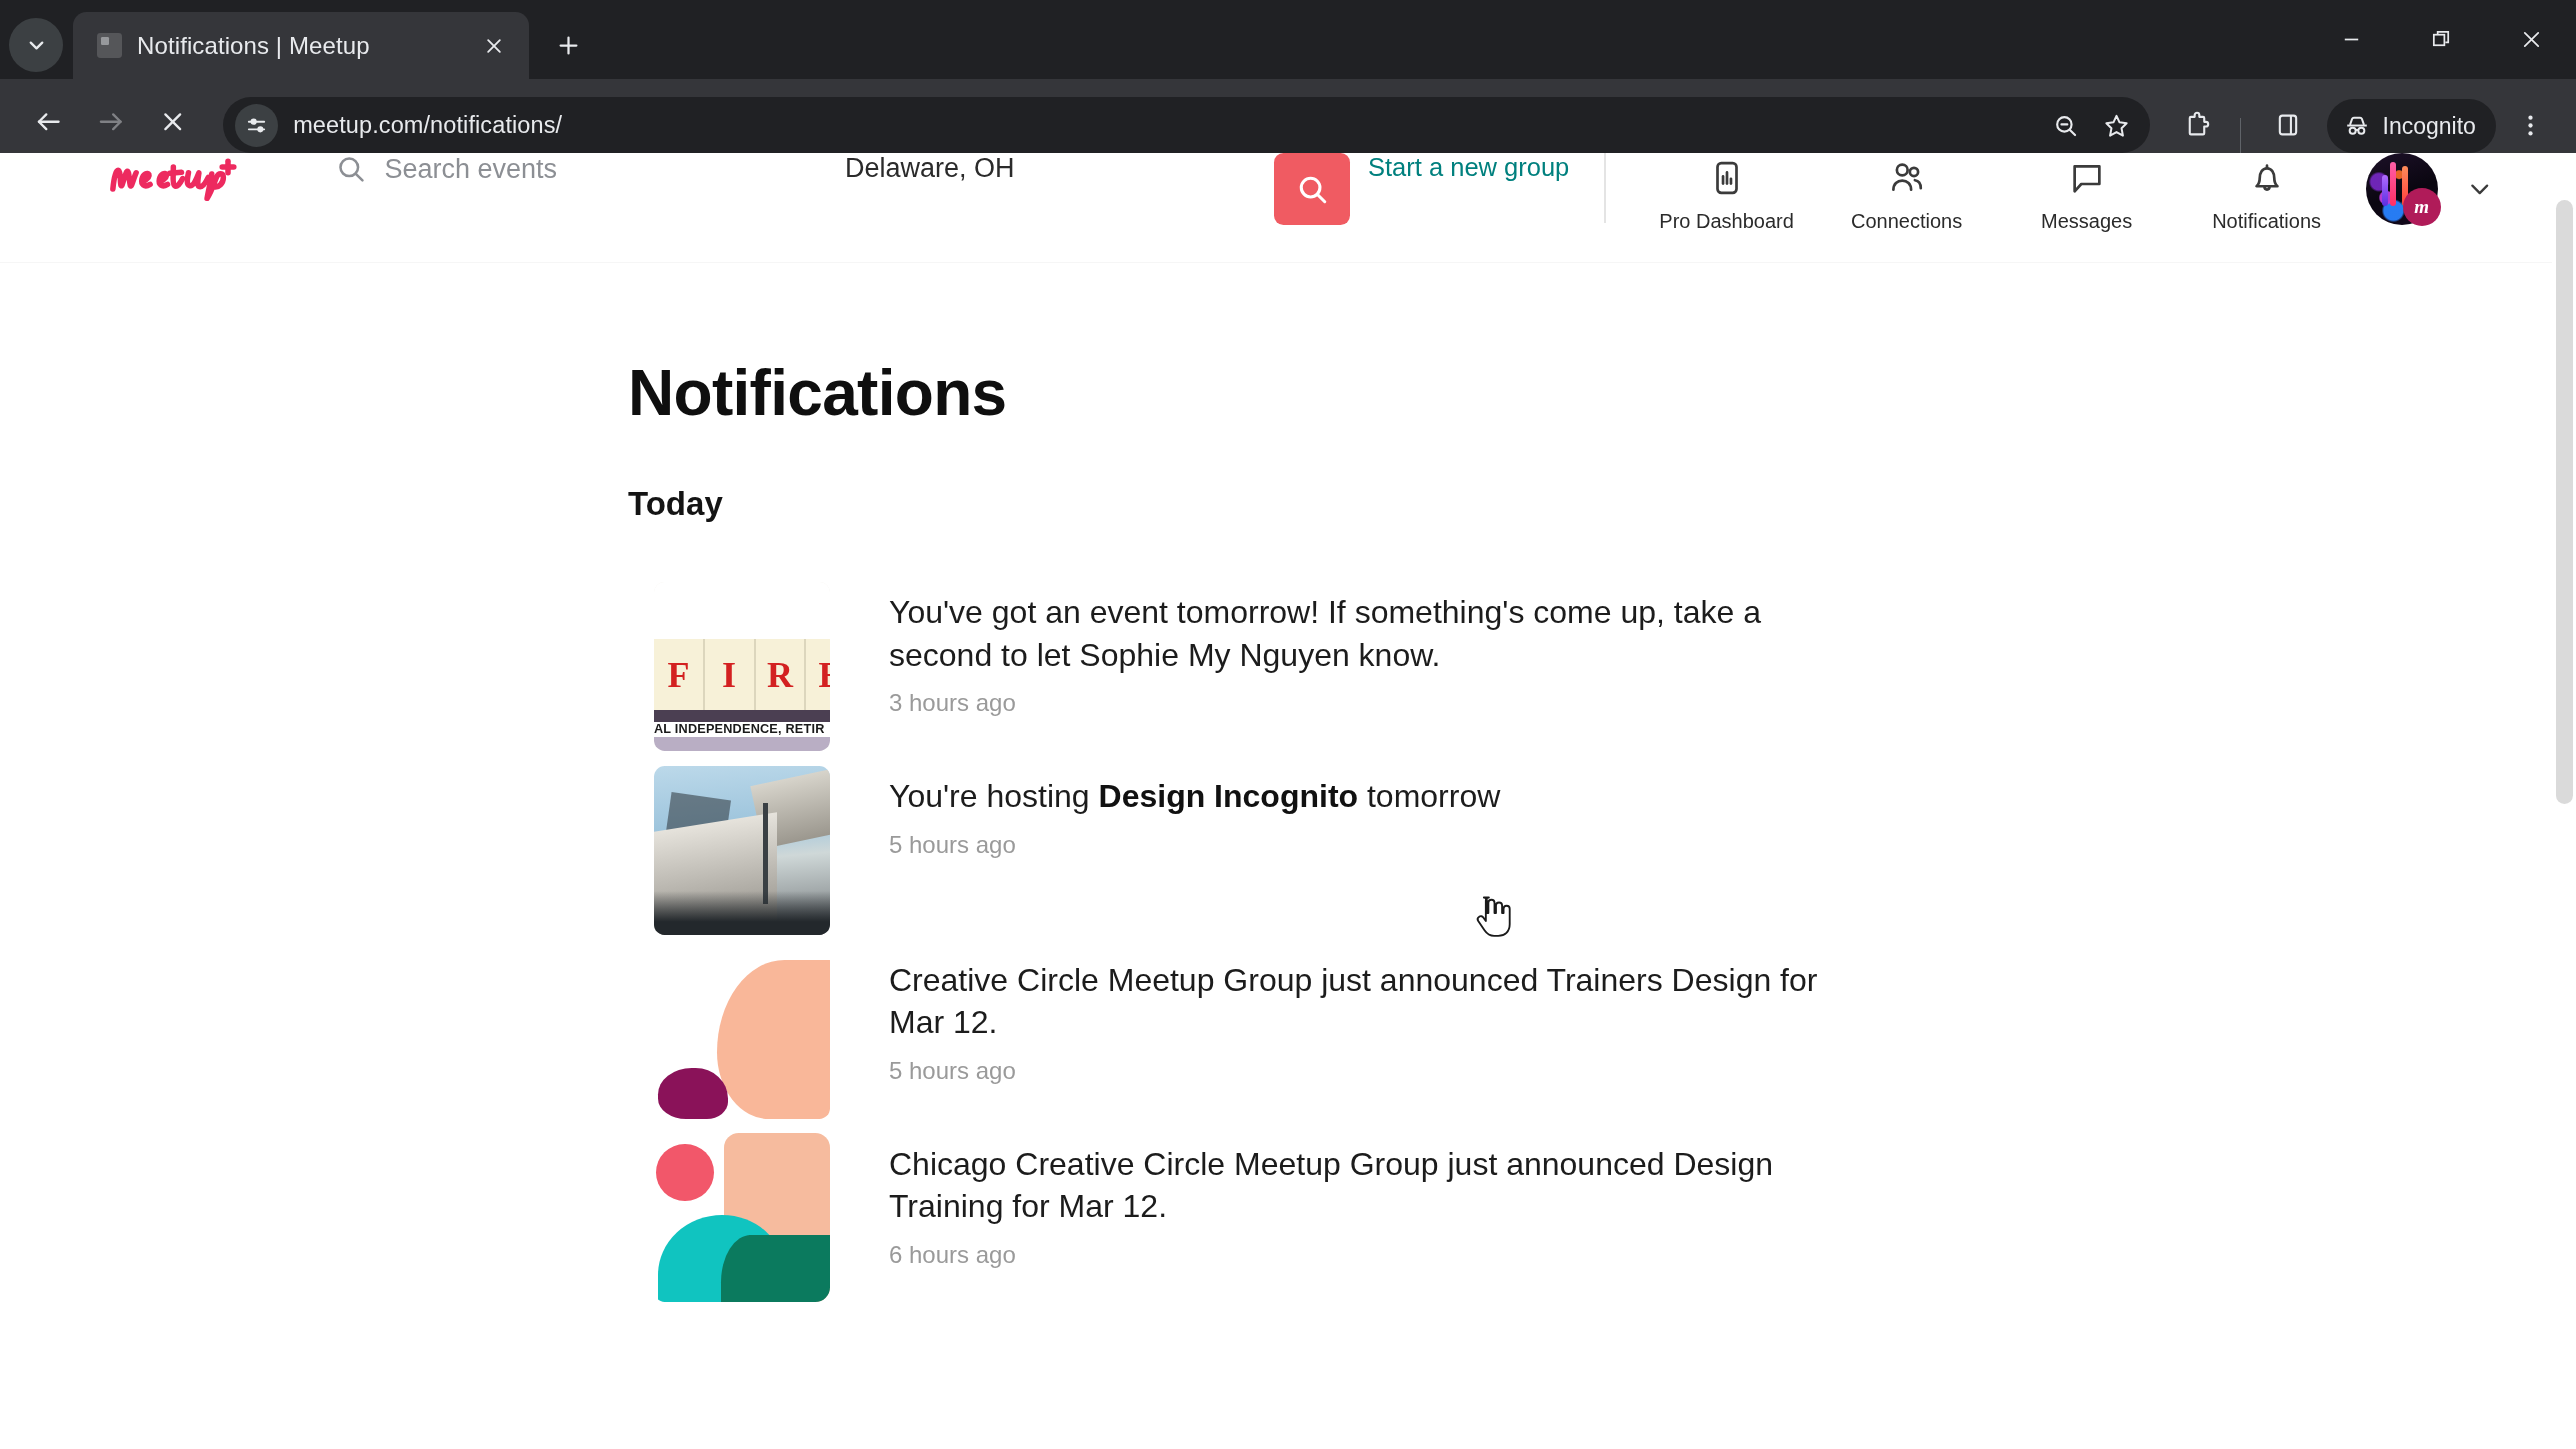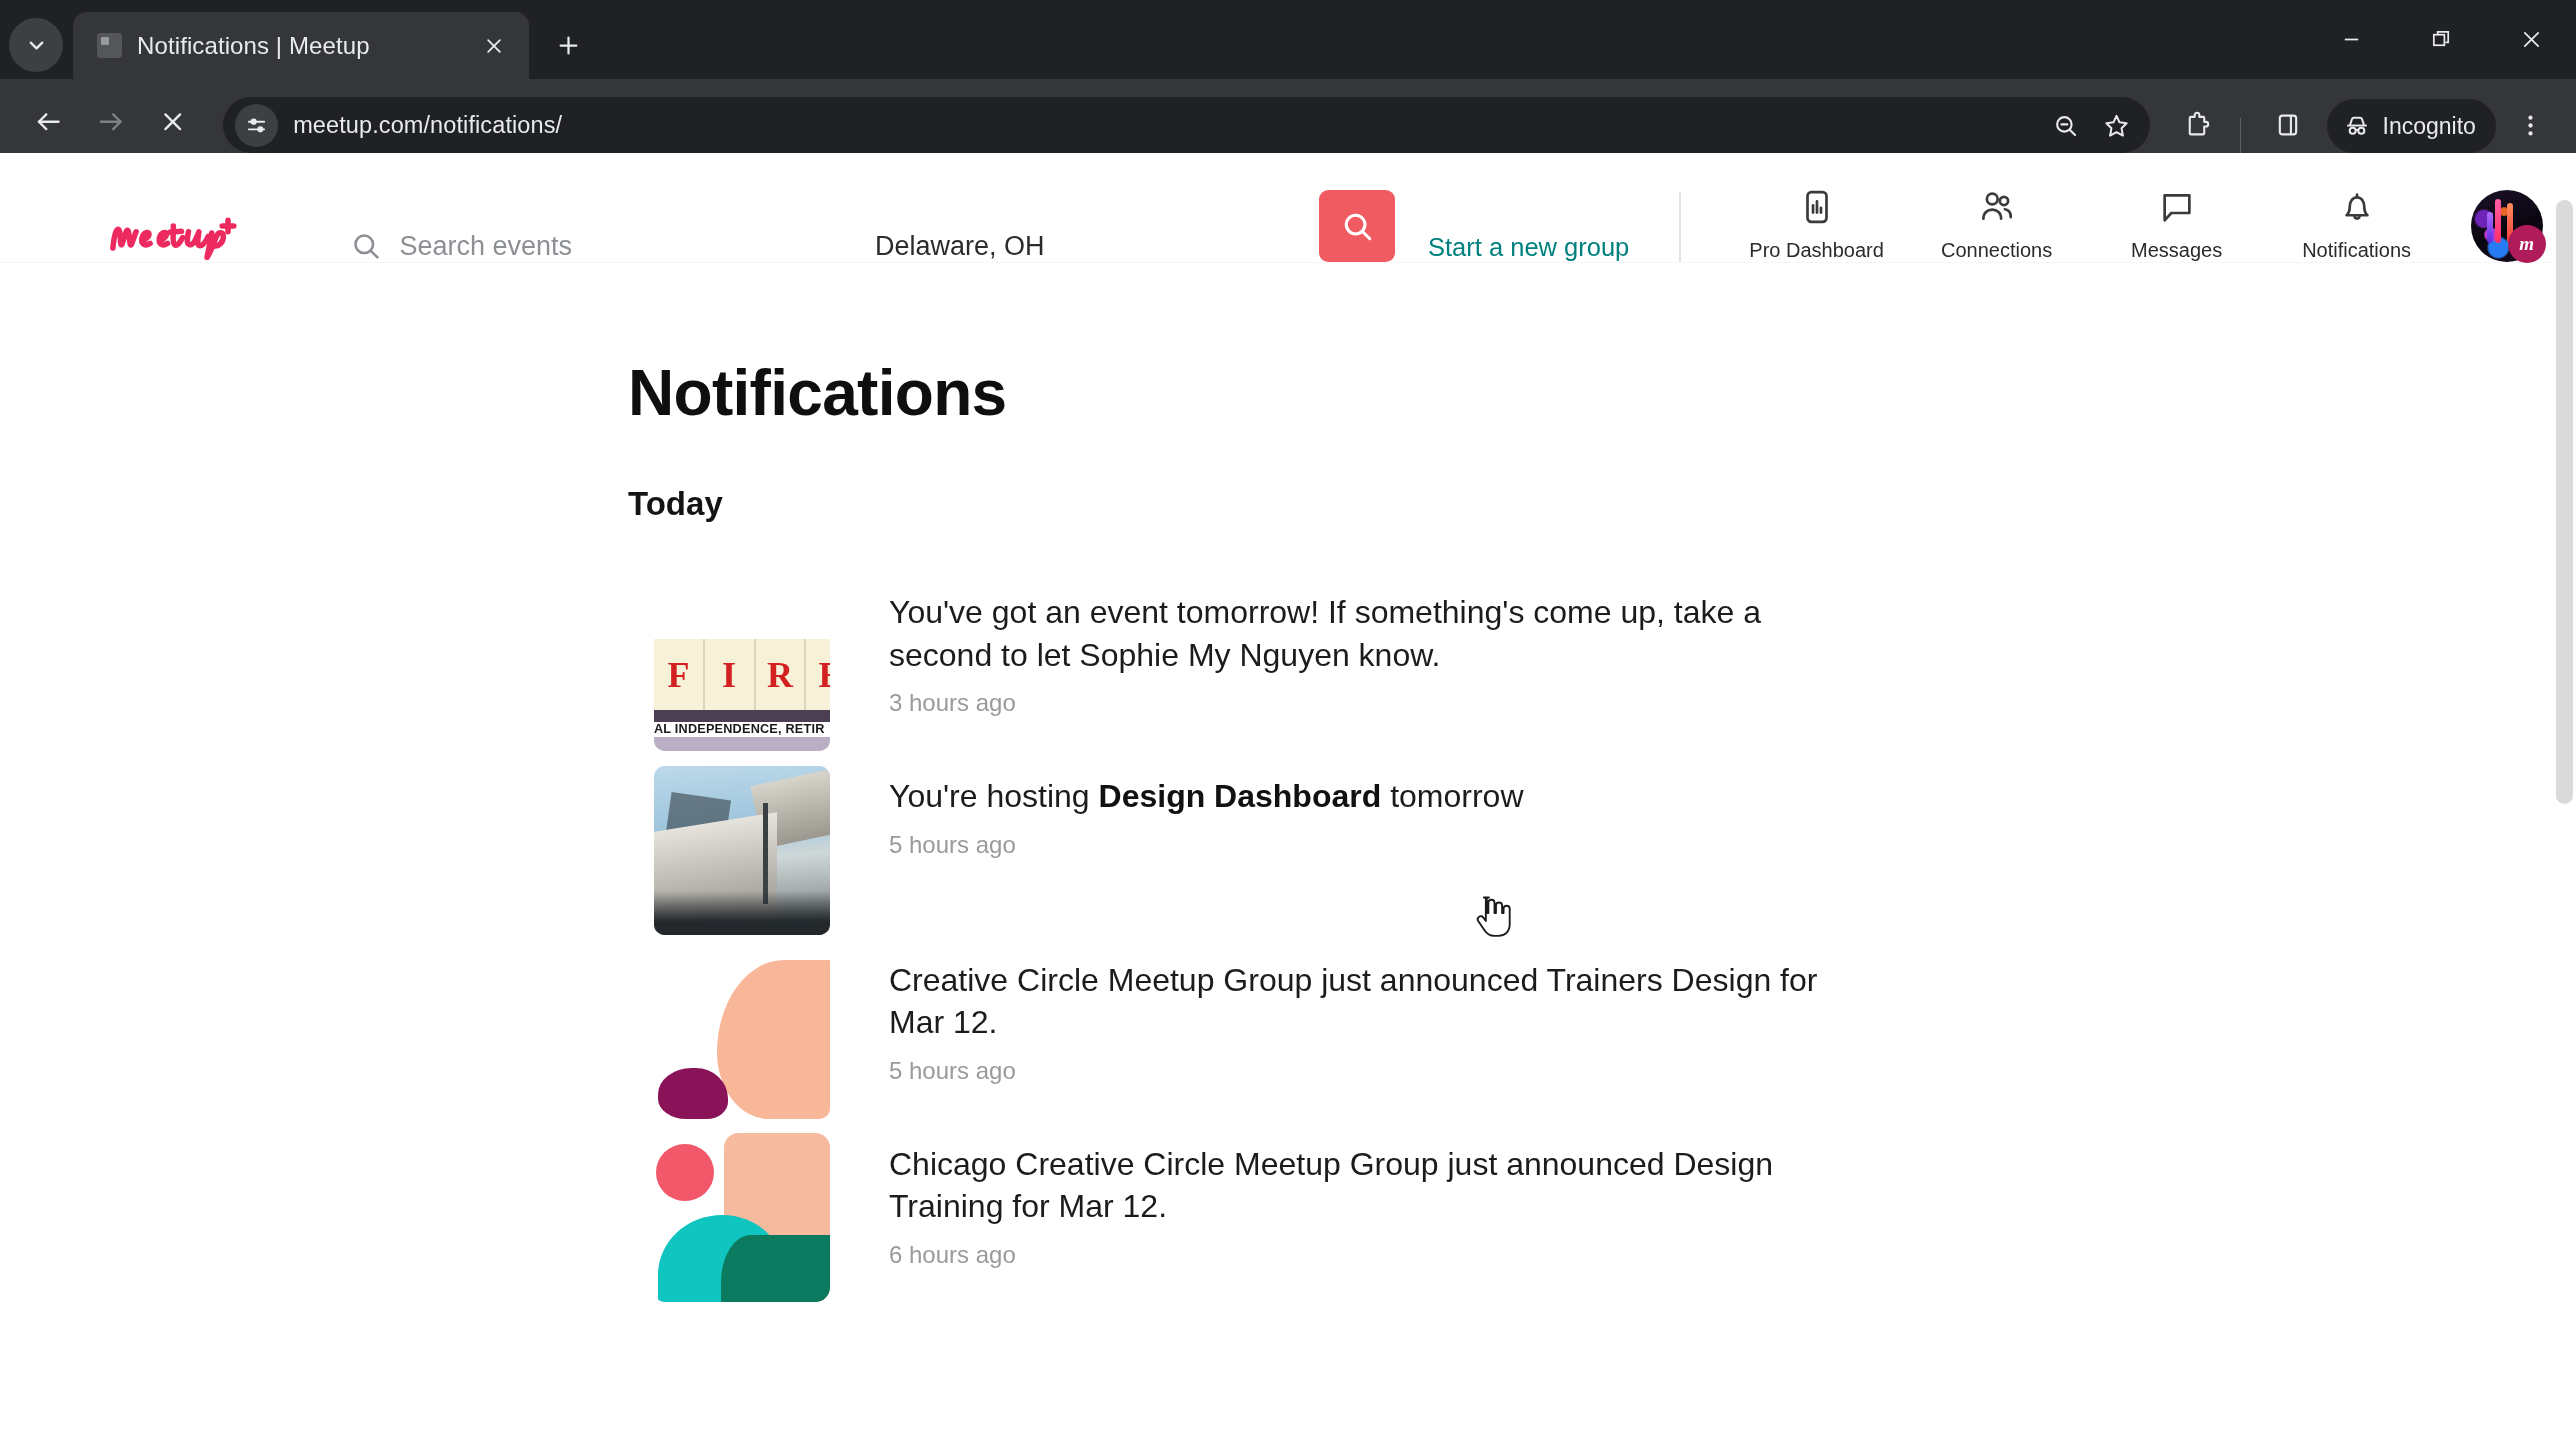--- a/index.html
+++ b/index.html
@@ -193,25 +193,24 @@
     position: relative;
     overflow: hidden;
   }
 
   .site-header {
     position: absolute;
     top: 0; left: 0; right: 0;
     height: 109px;
     background: #ffffff;
     display: flex;
-    align-items: flex-end;
+    align-items: flex-start;
     padding: 0 29.5px 0 0;
     z-index: 20;
     box-shadow: 0 0.7px 0 rgba(0,0,0,0.05);
-    gap: 15px;
   }
 
   .logo {
     width: 201px;
     margin-left: 107px;
     flex: 0 0 201px;
     display: flex; align-items: center;
   }
   .logo svg { width: 142px; height: 50px; }
 
@@ -669,21 +668,21 @@
 
           <div class="notif">
             <div class="thumb t2">
               <div class="b3"></div>
                 <div class="b2"></div>
                 <div class="b1"></div>
               <div class="pole"></div>
                 <div class="dark"></div>
             </div>
             <div class="notif-body">
-              <div class="notif-text"><span>You're hosting </span><b>Design Dashboard</b><span> tomorrow</span></div>
+              <div class="notif-text"><span>You're hosting </span><b>Design Incognito</b><span> tomorrow</span></div>
               <div class="notif-time">5 hours ago</div>
             </div>
           </div>
 
           <div class="notif">
             <div class="thumb t3">
               <div class="peach"></div>
                 <div class="magenta"></div>
             </div>
             <div class="notif-body">

